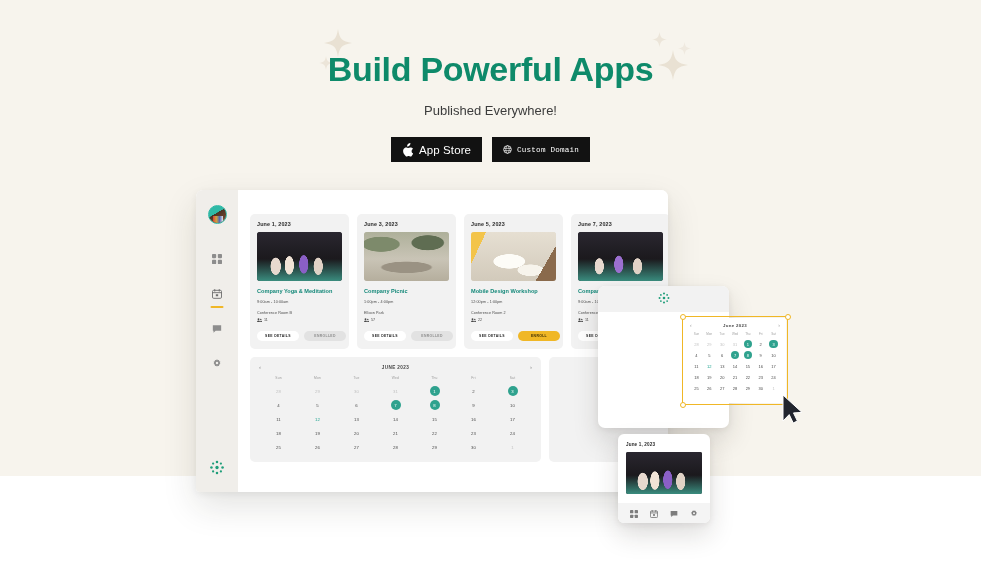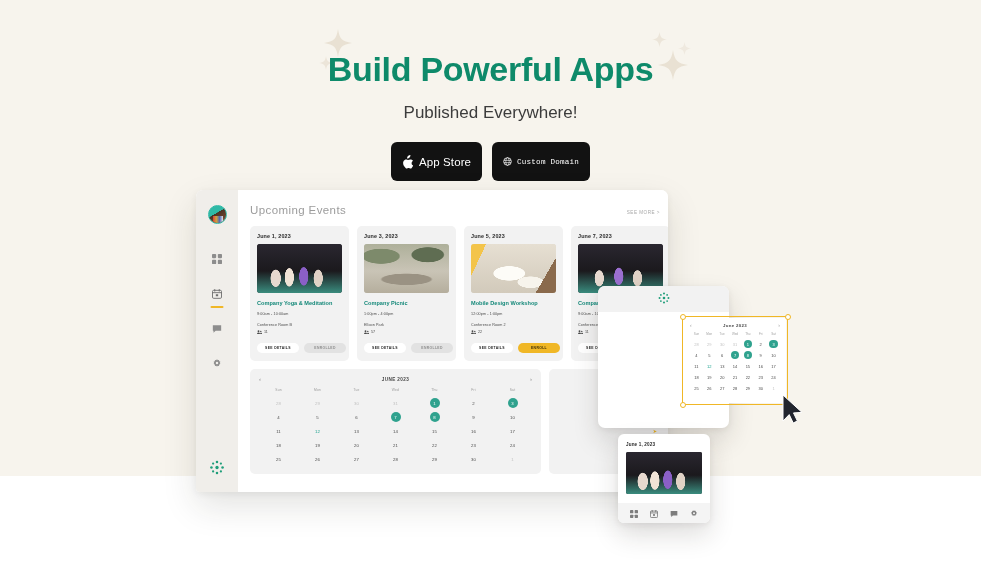--- a/index.html
+++ b/index.html
@@ -27,33 +27,33 @@
     text-align: center;
     margin-top: 50px;
     font-size: 34px;
     font-weight: bold;
     color: #0e8a6a;
     letter-spacing: -0.3px;
   }
   .hero-sub {
     text-align: center;
     margin-top: 14px;
-    font-size: 17px;
+    font-size: 13px;
     color: #3c3c3c;
   }
   .badges {
     margin-top: 19px;
     display: flex;
     justify-content: center;
     gap: 10px;
   }
   .badge {
     background: #121212;
-    border-radius: 6px;
-    height: 39px;
+    border-radius: 0;
+    height: 25px;
     display: flex;
     align-items: center;
     gap: 5px;
     padding: 0 11px;
     color: #ffffff;
     cursor: pointer;
   }
   .badge-label { font-size: 11.5px; letter-spacing: 0.1px; white-space: nowrap; }
   .badge-label.small { font-size: 7.6px; letter-spacing: 0.2px; font-family: Liberation Mono, monospace; }
   .badge-ico { display: flex; align-items: center; }
@@ -365,24 +365,20 @@
             <circle cx="4.8" cy="4.8" r="1.5"></circle>
               <circle cx="15.2" cy="4.8" r="1.5"></circle>
             <circle cx="4.8" cy="15.2" r="1.5"></circle>
               <circle cx="15.2" cy="15.2" r="1.5"></circle>
           </g>
         </svg>
       </div>
     </div>
 
     <div class="lp-main">
-      <div class="lp-head">
-        <div class="lp-title">Upcoming Events</div>
-        <div class="lp-seemore">SEE MORE &gt;</div>
-      </div>
 
       <div class="lp-cards">
 
         <div class="ev-card">
           <div class="ev-date">June 1, 2023</div>
           <div class="ev-photo photo-yoga"></div>
           <div class="ev-name">Company Yoga &amp; Meditation</div>
           <div class="ev-meta">9:00am - 10:00am</div>
           <div class="ev-meta">Conference Room B</div>
           <div class="ev-att">

